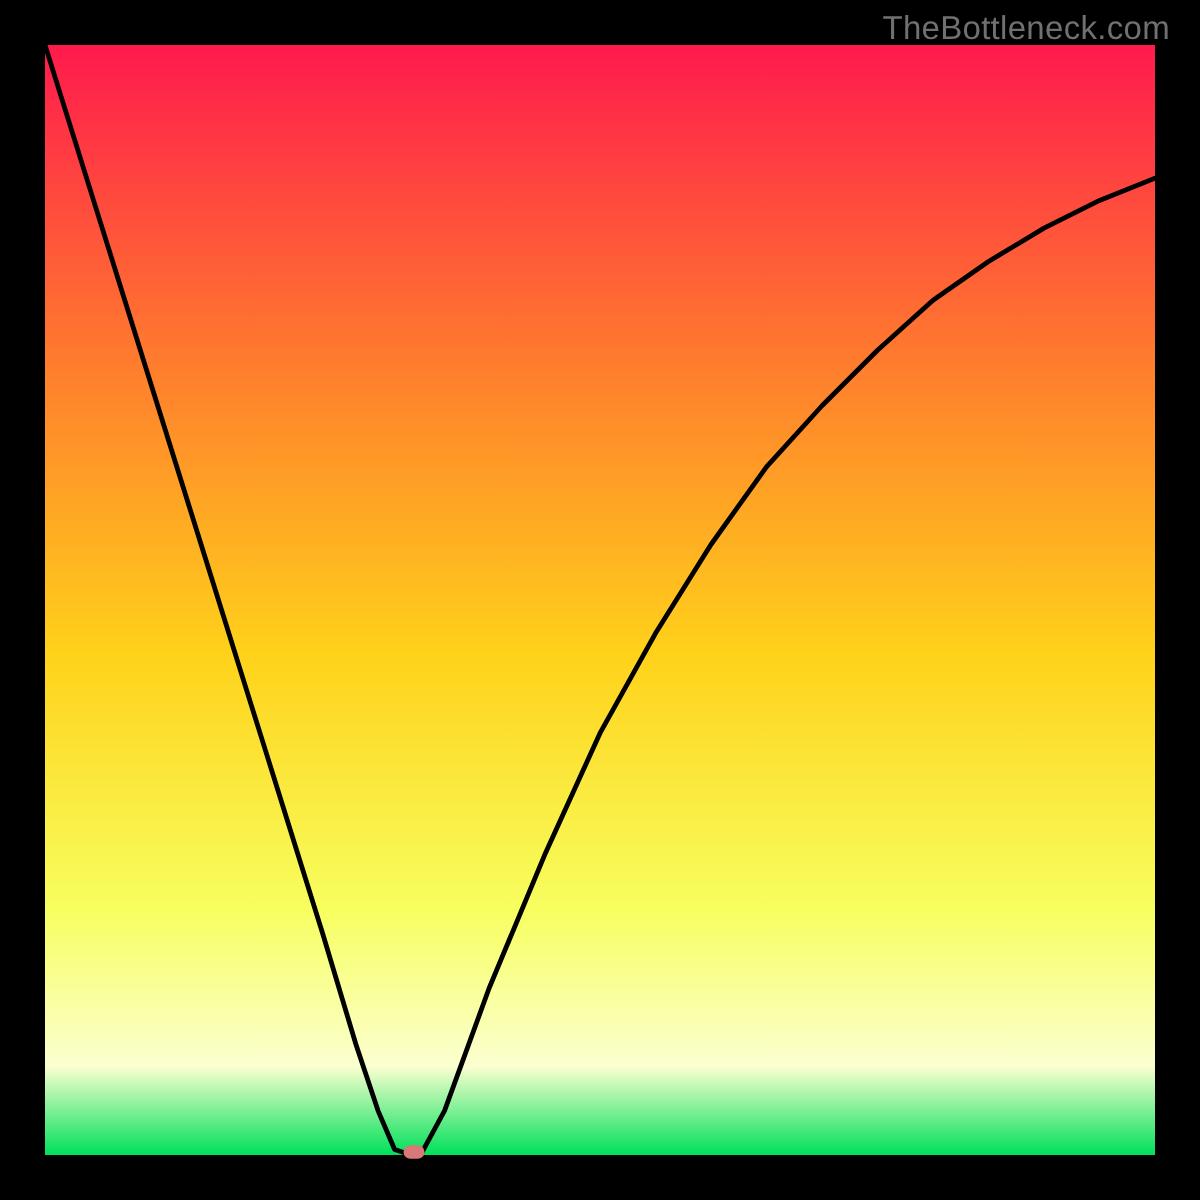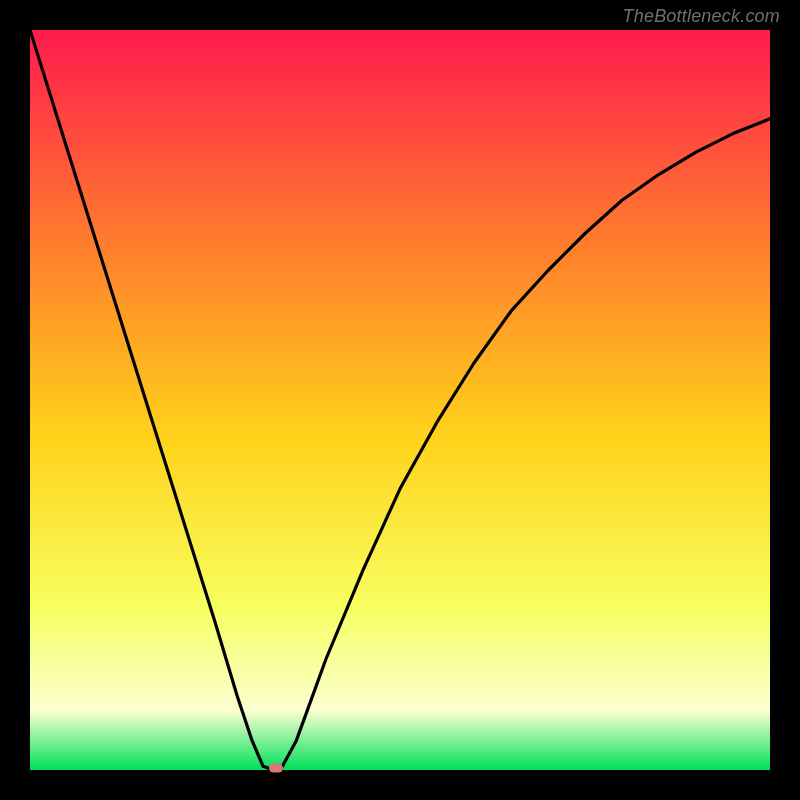--- a/index.html
+++ b/index.html
@@ -21,24 +21,23 @@
   }
   .gradient {
     position: absolute;
     inset: 0;
   }
   .watermark {
     position: absolute;
     top: 6px;
     right: 20px;
     color: #707070;
-    font-size: 18px;
+    font-size: 22px;
     letter-spacing: 0.2px;
     font-weight: 500;
-    font-style: italic;
   }
   svg.curve {
     position: absolute;
     inset: 0;
     width: 100%;
     height: 100%;
   }
   .marker {
     position: absolute;
     width: 14px;

